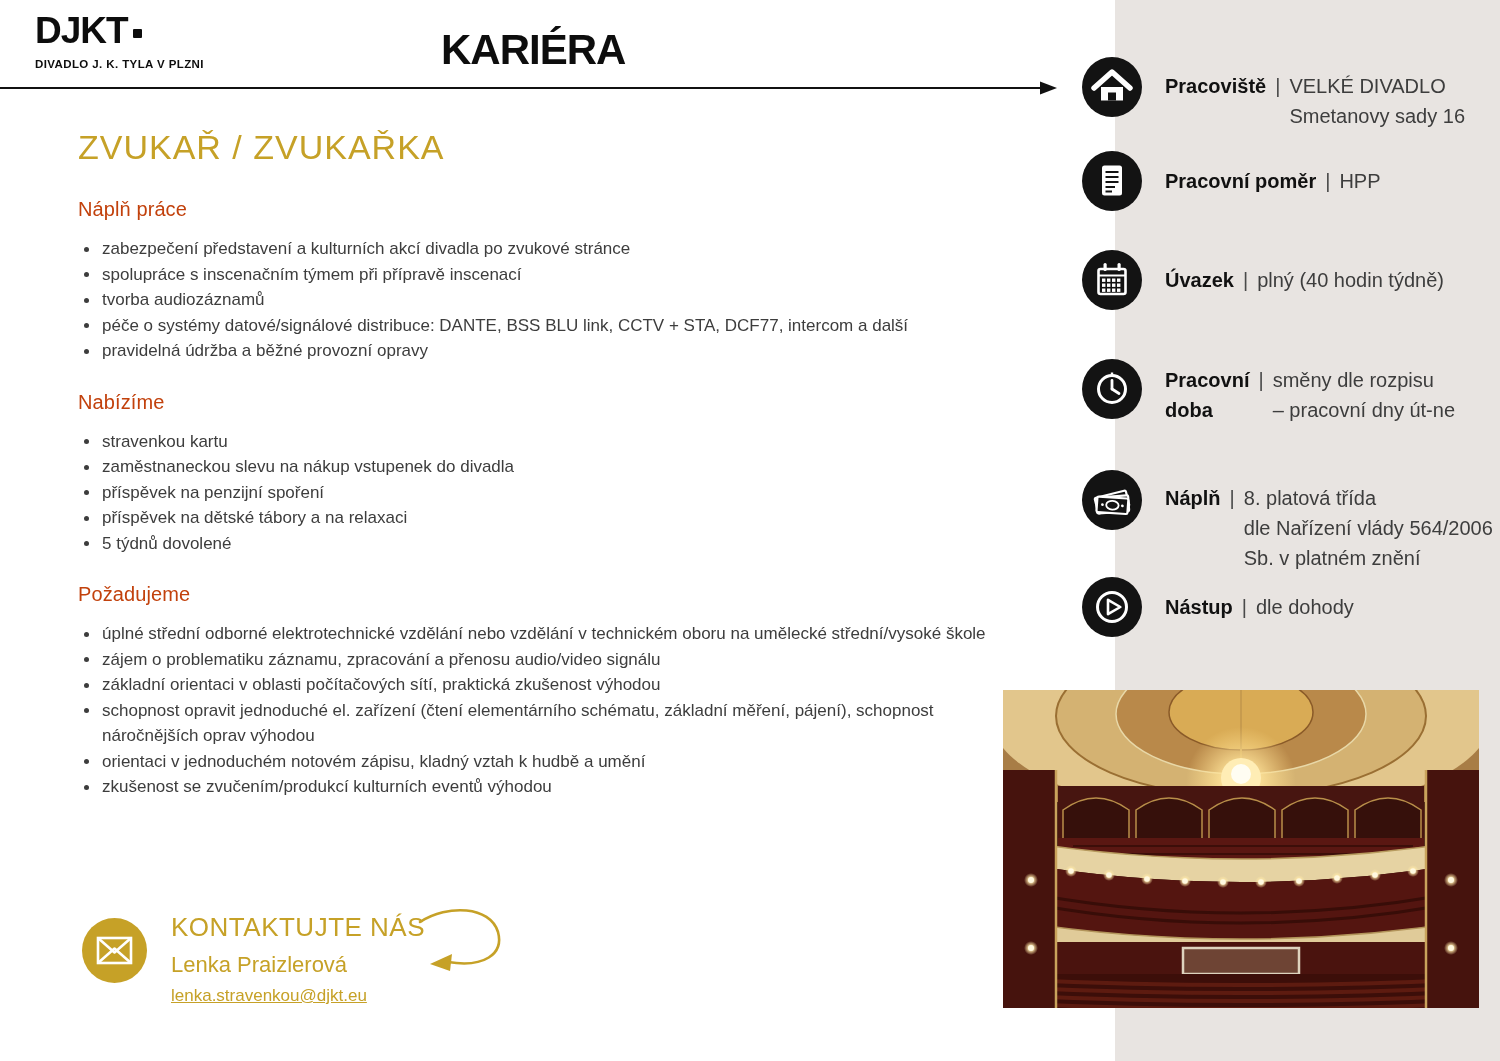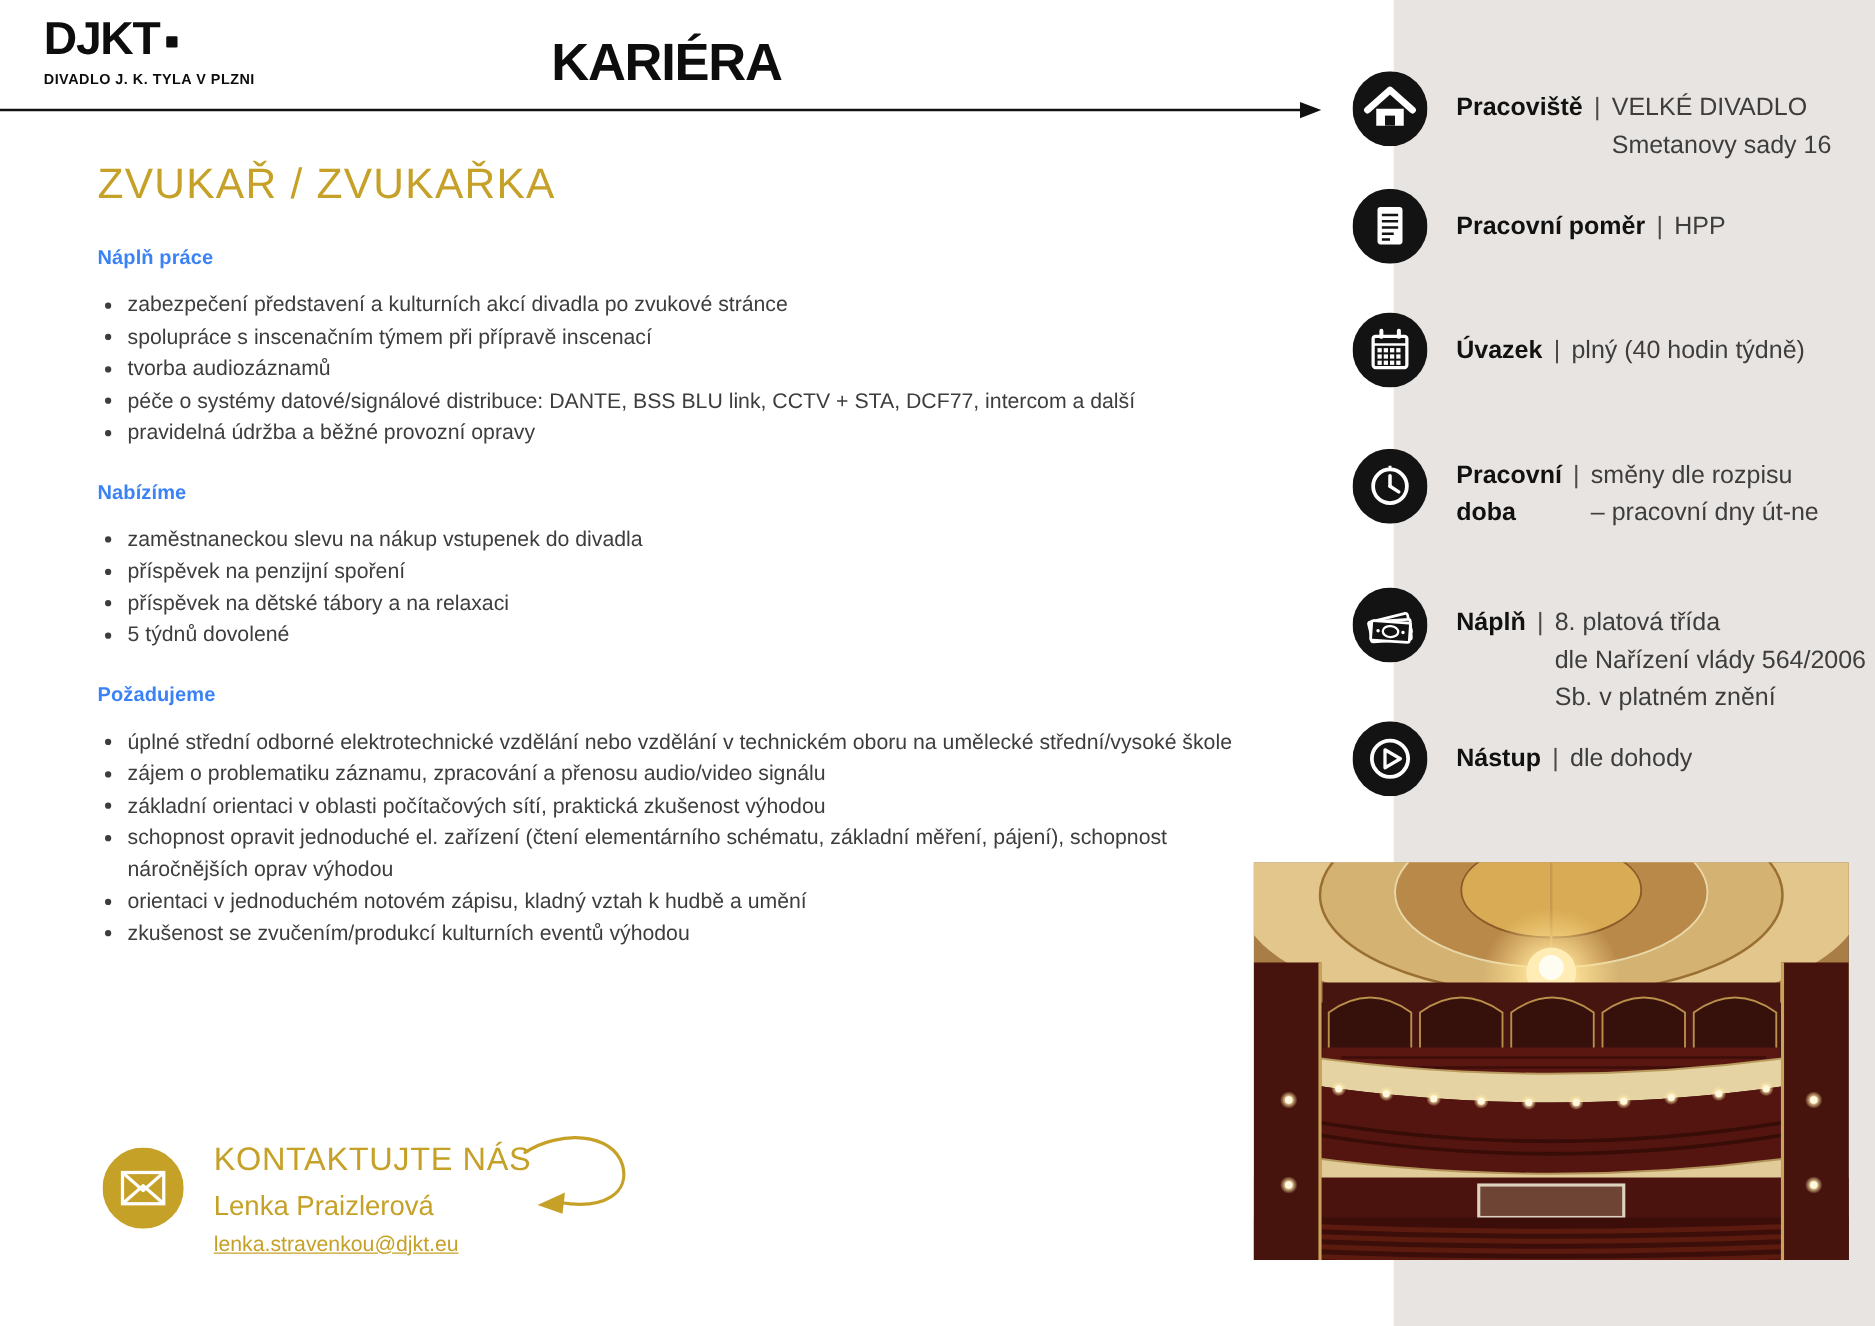--- a/index.html
+++ b/index.html
@@ -13,21 +13,21 @@
   .logo-block{position:absolute;left:35px;top:12px;}
   .logo-main{font-size:37px;font-weight:800;letter-spacing:-1px;color:#0d0d0d;line-height:1;display:flex;align-items:center;}
   .logo-dot{display:inline-block;width:9px;height:9px;background:#0d0d0d;border-radius:1px;margin-left:5px;margin-top:6px;}
   .logo-sub{font-size:11.5px;font-weight:700;color:#0d0d0d;letter-spacing:.4px;margin-top:9px;}
   .page-title{position:absolute;left:441px;top:26px;font-size:42px;font-weight:800;letter-spacing:-1px;color:#0d0d0d;}
   .header-rule{position:absolute;left:0;top:80px;}
 
   
   .content{position:absolute;left:78px;top:128px;width:912px;}
   .job-title{font-size:34px;font-weight:400;color:#c6a127;letter-spacing:1px;margin:0 0 31px 0;line-height:1.15;}
-  .sec-heading{font-size:16px;font-weight:700;color:#3b82f6;margin:27px 0 15px 0;letter-spacing:.1px;}
+  .sec-heading{font-size:20px;font-weight:400;color:#c2410c;margin:27px 0 15px 0;letter-spacing:.1px;}
   ul.bullets{list-style:none;margin:0;padding:0;}
   ul.bullets li{position:relative;padding-left:24px;font-size:17px;line-height:25.5px;color:#3d3d3d;}
   ul.bullets li::before{content:"";position:absolute;left:6px;top:10.5px;width:5px;height:5px;border-radius:50%;background:#3d3d3d;}
 
   
   .contact{position:absolute;left:82px;top:912px;display:flex;align-items:flex-start;}
   .contact-icon{width:65px;height:65px;margin-top:6px;}
   .contact-text{margin-left:24px;}
   .contact-heading{font-size:26px;color:#c6a127;letter-spacing:.5px;font-weight:400;}
   .contact-name{font-size:22px;color:#c6a127;margin-top:9px;}
@@ -75,20 +75,21 @@
     <ul class="bullets">
         <li>zabezpečení představení a kulturních akcí divadla po zvukové stránce</li>
         <li>spolupráce s inscenačním týmem při přípravě inscenací</li>
         <li>tvorba audiozáznamů</li>
         <li>péče o systémy datové/signálové distribuce: DANTE, BSS BLU link, CCTV + STA, DCF77, intercom a další</li>
         <li>pravidelná údržba a běžné provozní opravy</li>
       </ul>
 
     <h2 class="sec-heading">Nabízíme</h2>
     <ul class="bullets">
+        <li>stravenkou kartu</li>
         <li>zaměstnaneckou slevu na nákup vstupenek do divadla</li>
         <li>příspěvek na penzijní spoření</li>
         <li>příspěvek na dětské tábory a na relaxaci</li>
         <li>5 týdnů dovolené</li>
       </ul>
 
     <h2 class="sec-heading">Požadujeme</h2>
     <ul class="bullets">
         <li>úplné střední odborné elektrotechnické vzdělání nebo vzdělání v technickém oboru na umělecké střední/vysoké škole</li>
         <li>zájem o problematiku záznamu, zpracování a přenosu audio/video signálu</li>

